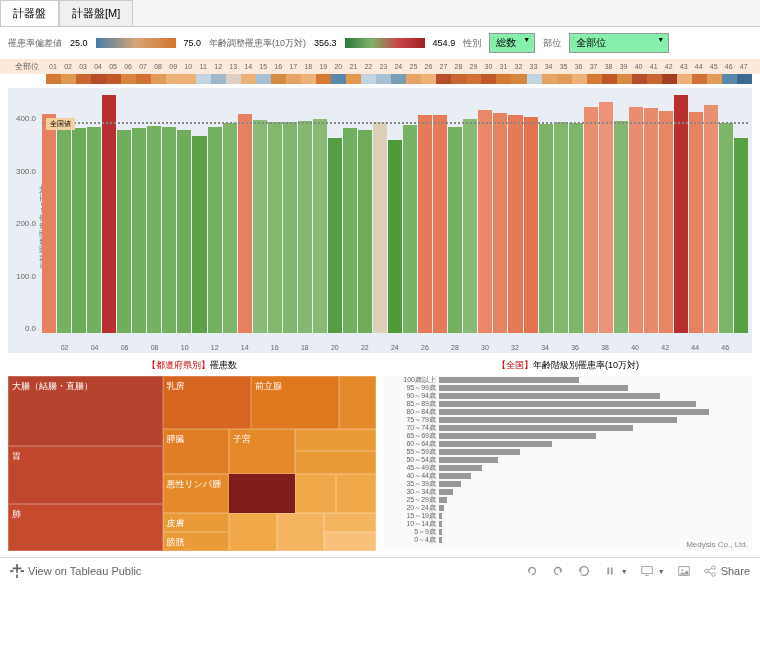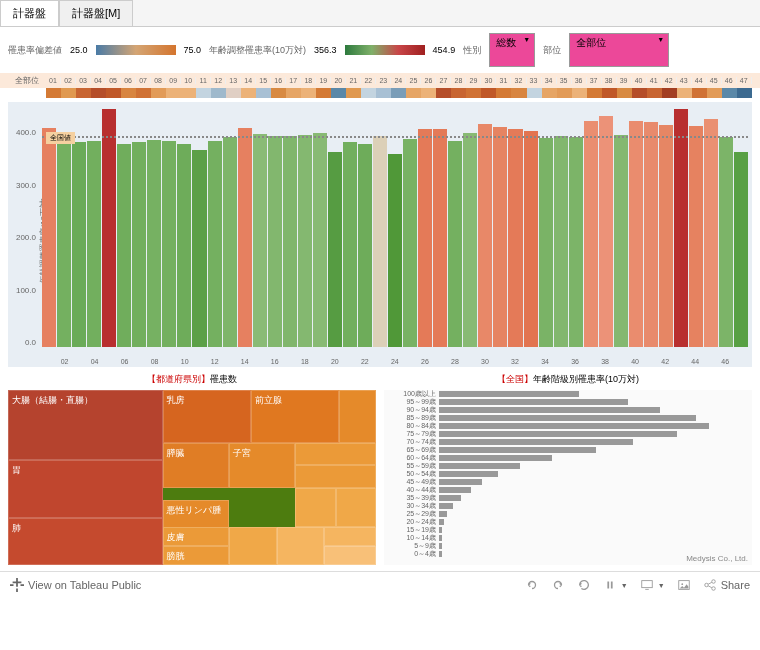--- a/index.html
+++ b/index.html
@@ -5,21 +5,21 @@
 *{margin:0;padding:0;box-sizing:border-box;font-family:Arial,sans-serif}
 body{background:#fff;width:760px;height:650px;overflow:hidden;font-size:10px}
 .tabs{display:flex;border-bottom:1px solid #ccc;background:#f5f5f5}
 .tab{padding:5px 12px;border:1px solid #ccc;border-bottom:none;background:#fff;font-size:11px;cursor:pointer}
 .tab.inactive{background:#f0f0f0}
 .controls{display:flex;align-items:center;padding:6px 8px;gap:8px;font-size:9px}
 .ctrl-label{color:#666}
 .gradient{width:80px;height:10px}
 .grad1{background:linear-gradient(90deg,#4a7ba6,#d4a574,#d4752e)}
 .grad2{background:linear-gradient(90deg,#2d7a3e,#7fb069,#c84648,#a02020)}
-.sel{border:1px solid #999;padding:2px 18px 16px 6px;background:#ec4899;font-size:10px;position:relative;cursor:pointer}
+.sel{border:1px solid #999;padding:2px 18px 2px 6px;background:#86efac;font-size:10px;position:relative;cursor:pointer}
 .sel::after{content:"▼";position:absolute;right:4px;font-size:7px}
 .sel.wide{width:100px}
 .header-row{display:flex;align-items:center;padding:2px 8px;background:#fce9da}
 .hlabel{width:38px;font-size:8px;color:#666;text-align:center}
 .hcells{display:flex;flex:1}
 .hcell{flex:1;text-align:center;font-size:7px;color:#666;border-right:1px solid #eee}
 .color-row{display:flex;padding:0 8px}
 .color-cells{display:flex;flex:1;margin-left:38px}
 .ccell{flex:1;height:10px}
 .chart-area{position:relative;height:265px;margin:4px 8px 0 8px;background:#e8eef4}
@@ -29,21 +29,21 @@
 .bars{position:absolute;left:34px;right:4px;top:4px;bottom:20px;display:flex;align-items:flex-end;gap:1px}
 .bar{flex:1;position:relative}
 .refline{position:absolute;left:34px;right:4px;border-top:2px dotted #888;z-index:2}
 .reflabel{position:absolute;left:38px;background:#f5d0a0;padding:1px 4px;font-size:7px;z-index:3}
 .xaxis{position:absolute;left:34px;right:4px;bottom:2px;display:flex}
 .xtick{flex:1;text-align:center;font-size:7px;color:#666}
 .bottom{display:flex;margin:6px 8px 0 8px;gap:8px}
 .panel{flex:1}
 .ptitle{text-align:center;font-size:9px;margin-bottom:4px}
 .ptitle .red{color:#c00}
-.treemap{height:175px;position:relative;background:#4d7c0f}
+.treemap{height:175px;position:relative;background:#7f1d1d}
 .tbox{position:absolute;color:#fff;font-size:9px;padding:3px;border:1px solid rgba(255,255,255,0.2)}
 .age-chart{height:175px;position:relative;background:#fafafa}
 .age-row{display:flex;align-items:center;height:8px}
 .age-label{width:55px;text-align:right;font-size:7px;color:#666;padding-right:3px}
 .age-bar{height:6px;background:#999}
 .credit{position:absolute;bottom:2px;right:4px;font-size:8px;color:#888}
 .toolbar{display:flex;align-items:center;padding:6px 10px;border-top:1px solid #ddd;margin-top:6px;gap:12px}
 .tbtn{color:#666;font-size:11px;cursor:pointer;display:flex;align-items:center;gap:4px}
 .tbtn svg{width:14px;height:14px}
 .spacer{flex:1}
@@ -293,21 +293,21 @@
         <div class="tbox" style="left: 0%; top: 0%; width: 42%; height: 40%; background: rgb(181, 67, 46);">大腸（結腸・直腸）</div>
         <div class="tbox" style="left: 0%; top: 40%; width: 42%; height: 33%; background: rgb(192, 70, 46);">胃</div>
         <div class="tbox" style="left: 0%; top: 73%; width: 42%; height: 27%; background: rgb(197, 74, 46);">肺</div>
         <div class="tbox" style="left: 66%; top: 0%; width: 24%; height: 30%; background: rgb(224, 120, 32);">前立腺</div>
         <div class="tbox" style="left: 42%; top: 0%; width: 24%; height: 30%; background: rgb(214, 101, 31);">乳房</div>
         <div class="tbox" style="left: 90%; top: 0%; width: 10%; height: 30%; background: rgb(229, 138, 42);"></div>
         <div class="tbox" style="left: 42%; top: 30%; width: 18%; height: 26%; background: rgb(224, 125, 37);">膵臓</div>
         <div class="tbox" style="left: 60%; top: 30%; width: 18%; height: 26%; background: rgb(229, 138, 42);">子宮</div>
         <div class="tbox" style="left: 78%; top: 30%; width: 22%; height: 13%; background: rgb(235, 154, 56);"></div>
         <div class="tbox" style="left: 78%; top: 43%; width: 22%; height: 13%; background: rgb(235, 154, 56);"></div>
-        <div class="tbox" style="left: 42%; top: 56%; width: 18%; height: 22%; background: rgb(229, 138, 42); margin-top: 12px;">悪性リンパ腫</div>
+        <div class="tbox" style="left: 42%; top: 56%; width: 18%; height: 22%; background: rgb(229, 138, 42);">悪性リンパ腫</div>
         <div class="tbox" style="left: 78%; top: 56%; width: 11%; height: 22%; background: rgb(240, 168, 72);"></div>
         <div class="tbox" style="left: 89%; top: 56%; width: 11%; height: 22%; background: rgb(240, 168, 72);"></div>
         <div class="tbox" style="left: 42%; top: 78%; width: 18%; height: 11%; background: rgb(235, 154, 56);">皮膚</div>
         <div class="tbox" style="left: 42%; top: 89%; width: 18%; height: 11%; background: rgb(235, 154, 56);">膀胱</div>
         <div class="tbox" style="left: 60%; top: 78%; width: 13%; height: 22%; background: rgb(240, 168, 72);"></div>
         <div class="tbox" style="left: 73%; top: 78%; width: 13%; height: 22%; background: rgb(245, 181, 96);"></div>
         <div class="tbox" style="left: 86%; top: 78%; width: 14%; height: 11%; background: rgb(245, 181, 96);"></div>
         <div class="tbox" style="left: 86%; top: 89%; width: 14%; height: 11%; background: rgb(248, 192, 120);"></div>
       </div>
   </div>

